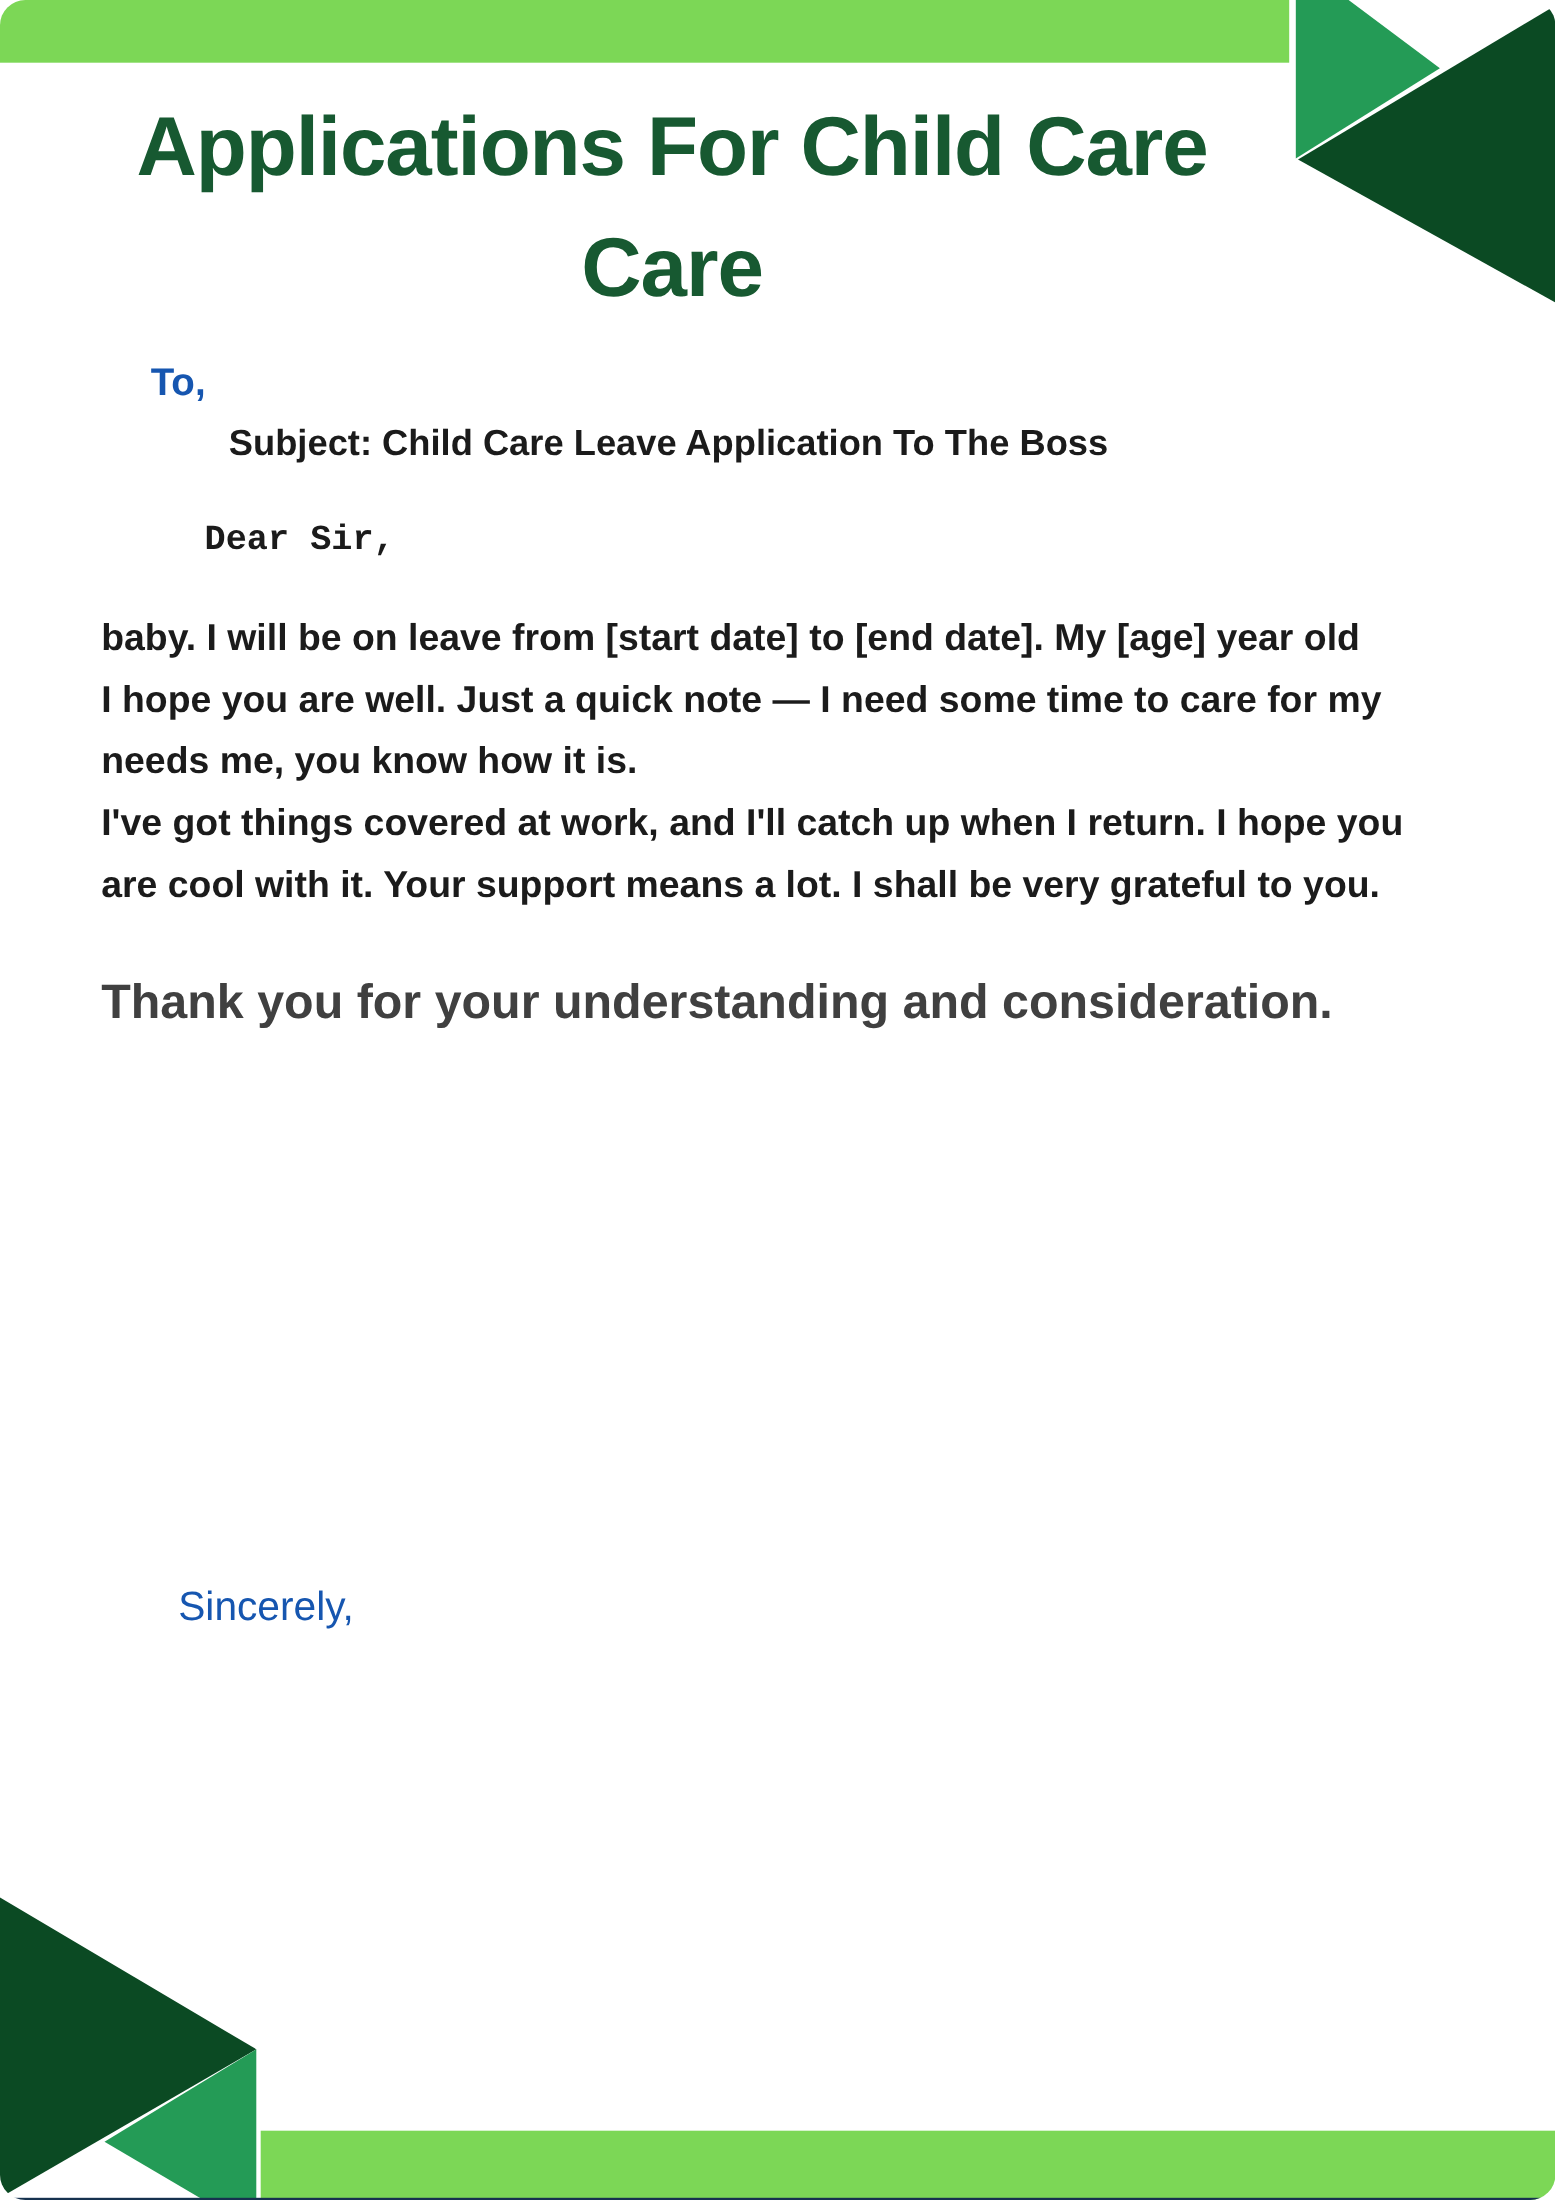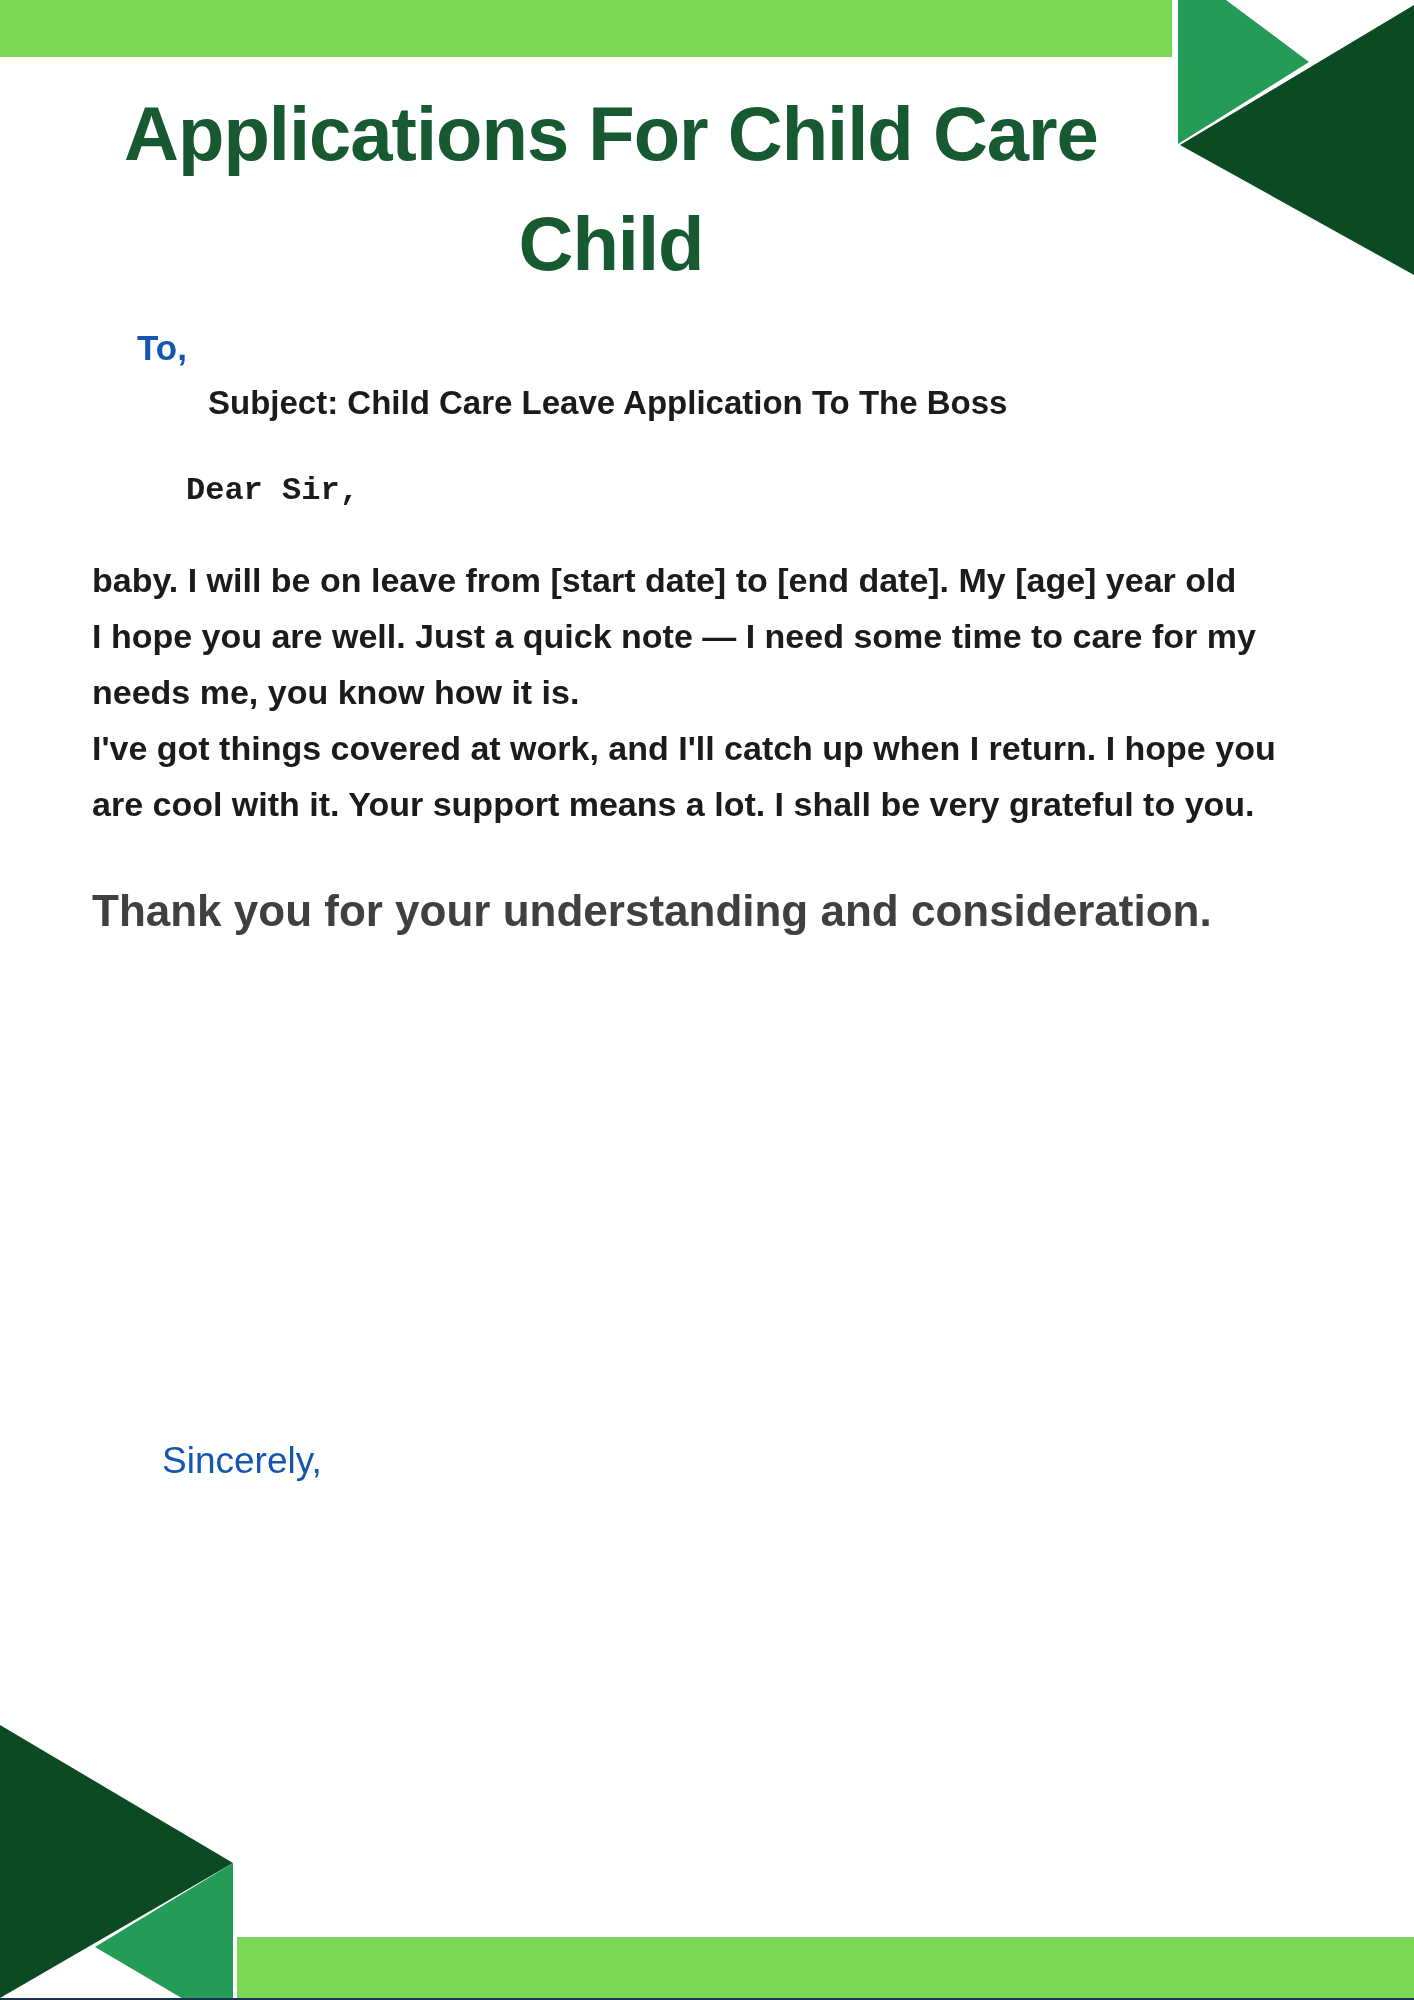--- a/index.html
+++ b/index.html
@@ -7,20 +7,21 @@
     padding: 0;
     background: #ffffff;
     font-family: "Liberation Sans", sans-serif;
   }
   .page {
     position: relative;
     width: 1414px;
     height: 2000px;
     background: #ffffff;
     overflow: hidden;
+    border-radius: 23px;
   }
   .decor-svg {
     position: absolute;
     left: 0;
     top: 0;
     width: 1414px;
     height: 2000px;
     display: block;
   }
   .title-block {
@@ -123,21 +124,21 @@
 
     <polygon points="0,1725 233,1863 0,1998" fill="#0b4a23"></polygon>
 
     <polygon points="233,1863 95,1947 185,2000 233,2000" fill="#249b56"></polygon>
 
     <rect x="237" y="1937" width="1177" height="63" fill="#7cd756"></rect>
   </svg>
 
   <div class="title-block">
     <div class="title-line1">Applications For Child Care</div>
-    <div class="title-line2">Child</div>
+    <div class="title-line2">Care</div>
   </div>
 
   <div class="to-label">To,</div>
 
   <div class="subject-line">Subject: Child Care Leave Application To The Boss</div>
 
   <div class="salutation">Dear Sir,</div>
 
   <div class="body-block">
     <div class="body-line">baby. I will be on leave from [start date] to [end date]. My [age] year old</div>

